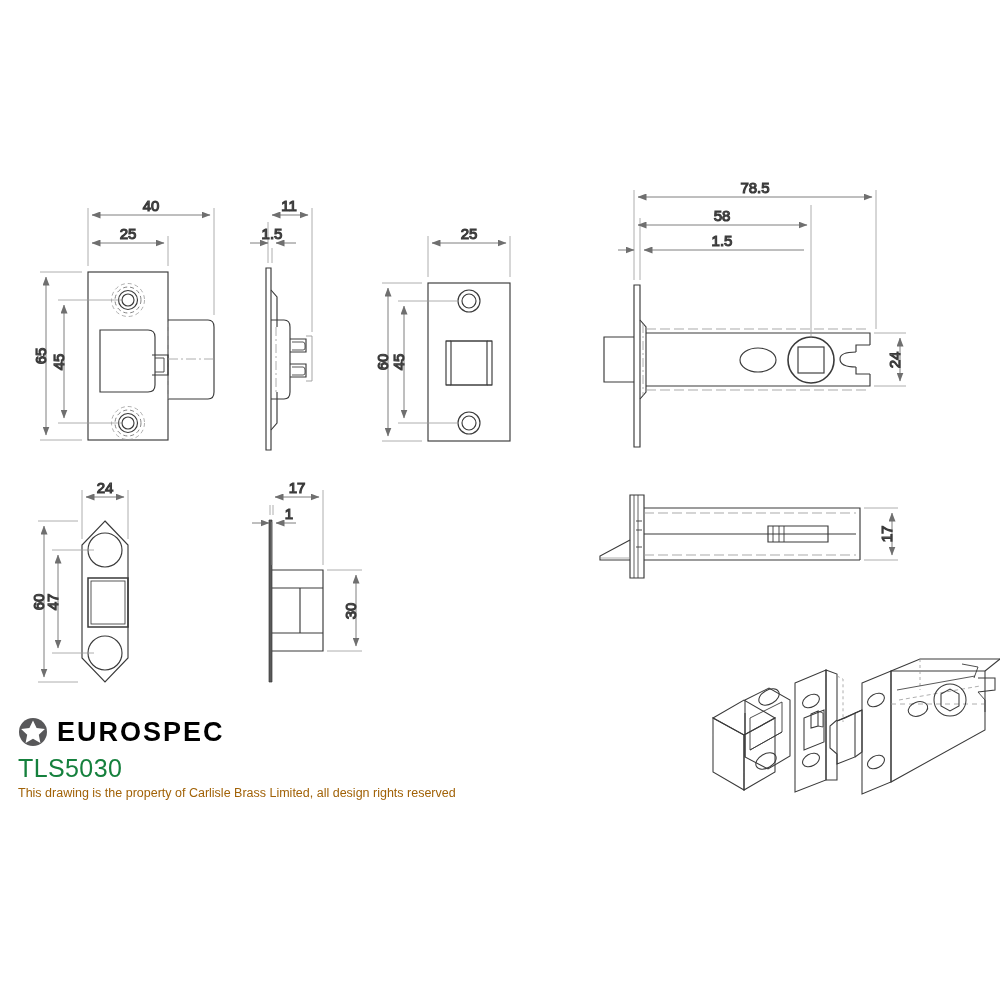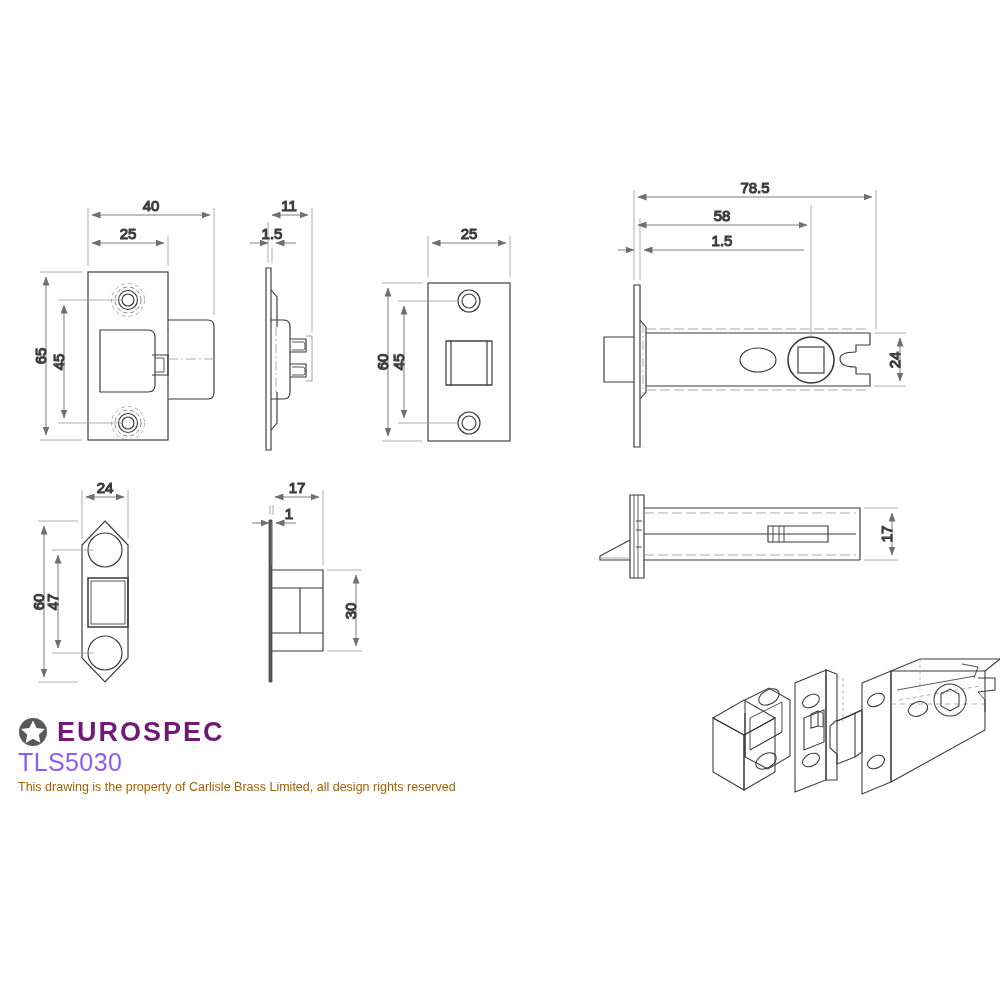--- a/index.html
+++ b/index.html
@@ -5,23 +5,23 @@
   html,body{margin:0;padding:0;background:#ffffff;}
   body{width:1000px;height:1000px;font-family:"Liberation Sans",sans-serif;overflow:hidden;}
   #sheet{position:relative;width:1000px;height:1000px;background:#ffffff;}
   svg.dwg{position:absolute;left:0;top:0;width:1000px;height:1000px;}
   .dim-txt{font-family:"Liberation Sans",sans-serif;font-size:15px;fill:#6f6f6f;}
   .dim-txt-v{font-family:"Liberation Sans",sans-serif;font-size:15px;fill:#6f6f6f;}
   #titleblock{position:absolute;left:18px;top:715px;width:520px;}
   .brandrow{display:flex;align-items:center;gap:9px;height:34px;}
   .brand-mark{width:30px;height:30px;flex:0 0 30px;}
   .brand-word{font-family:"Liberation Sans",sans-serif;font-size:27px;font-weight:bold;
-    letter-spacing:2.0px;color:#701a75;line-height:30px;}
-  .model{font-family:"Liberation Sans",sans-serif;font-size:25px;color:#8b5cf6;
-    letter-spacing:0.4px;line-height:27px;}
+    letter-spacing:2.0px;color:#000000;line-height:30px;}
+  .model{font-family:"Liberation Sans",sans-serif;font-size:25px;color:#15803d;
+    letter-spacing:0.4px;margin-top:6px;line-height:27px;}
   .copyline{font-family:"Liberation Sans",sans-serif;font-size:12.5px;color:#a16207;
     margin-top:3px;line-height:16px;}
 </style>
 </head>
 <body>
 
 <div id="sheet">
 
   <svg class="dwg" viewBox="0 0 1000 1000">
     <defs>

